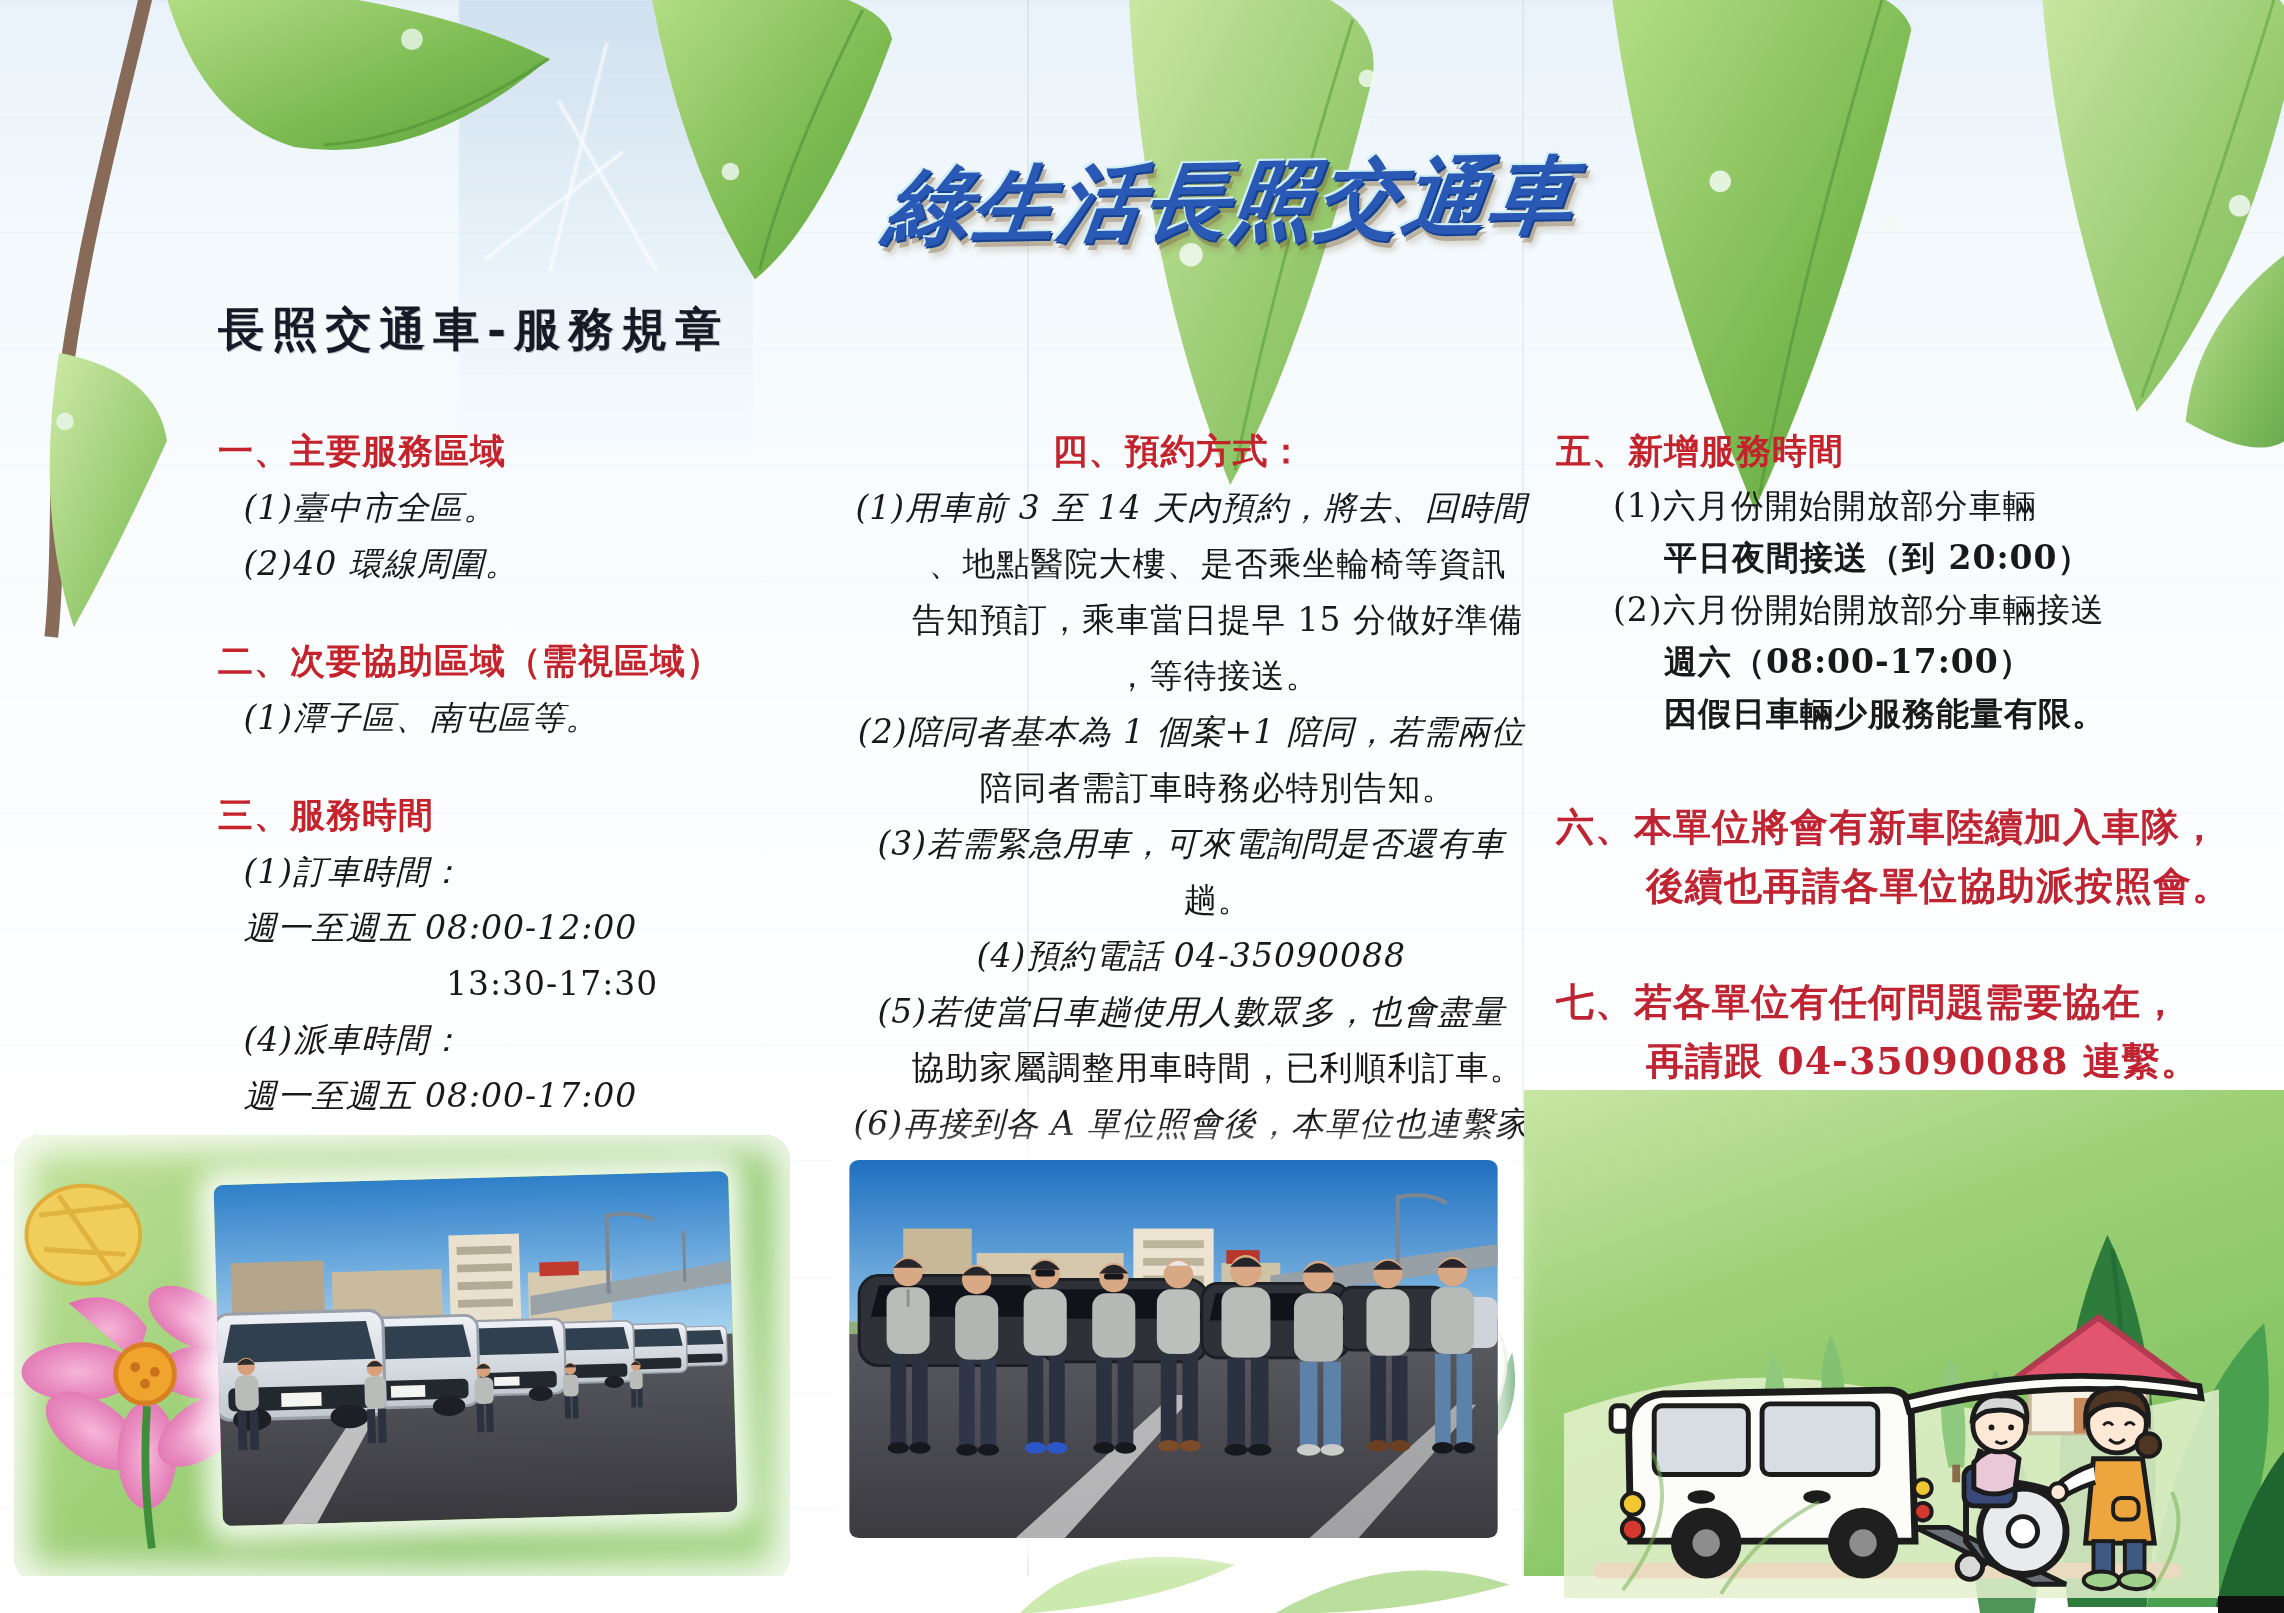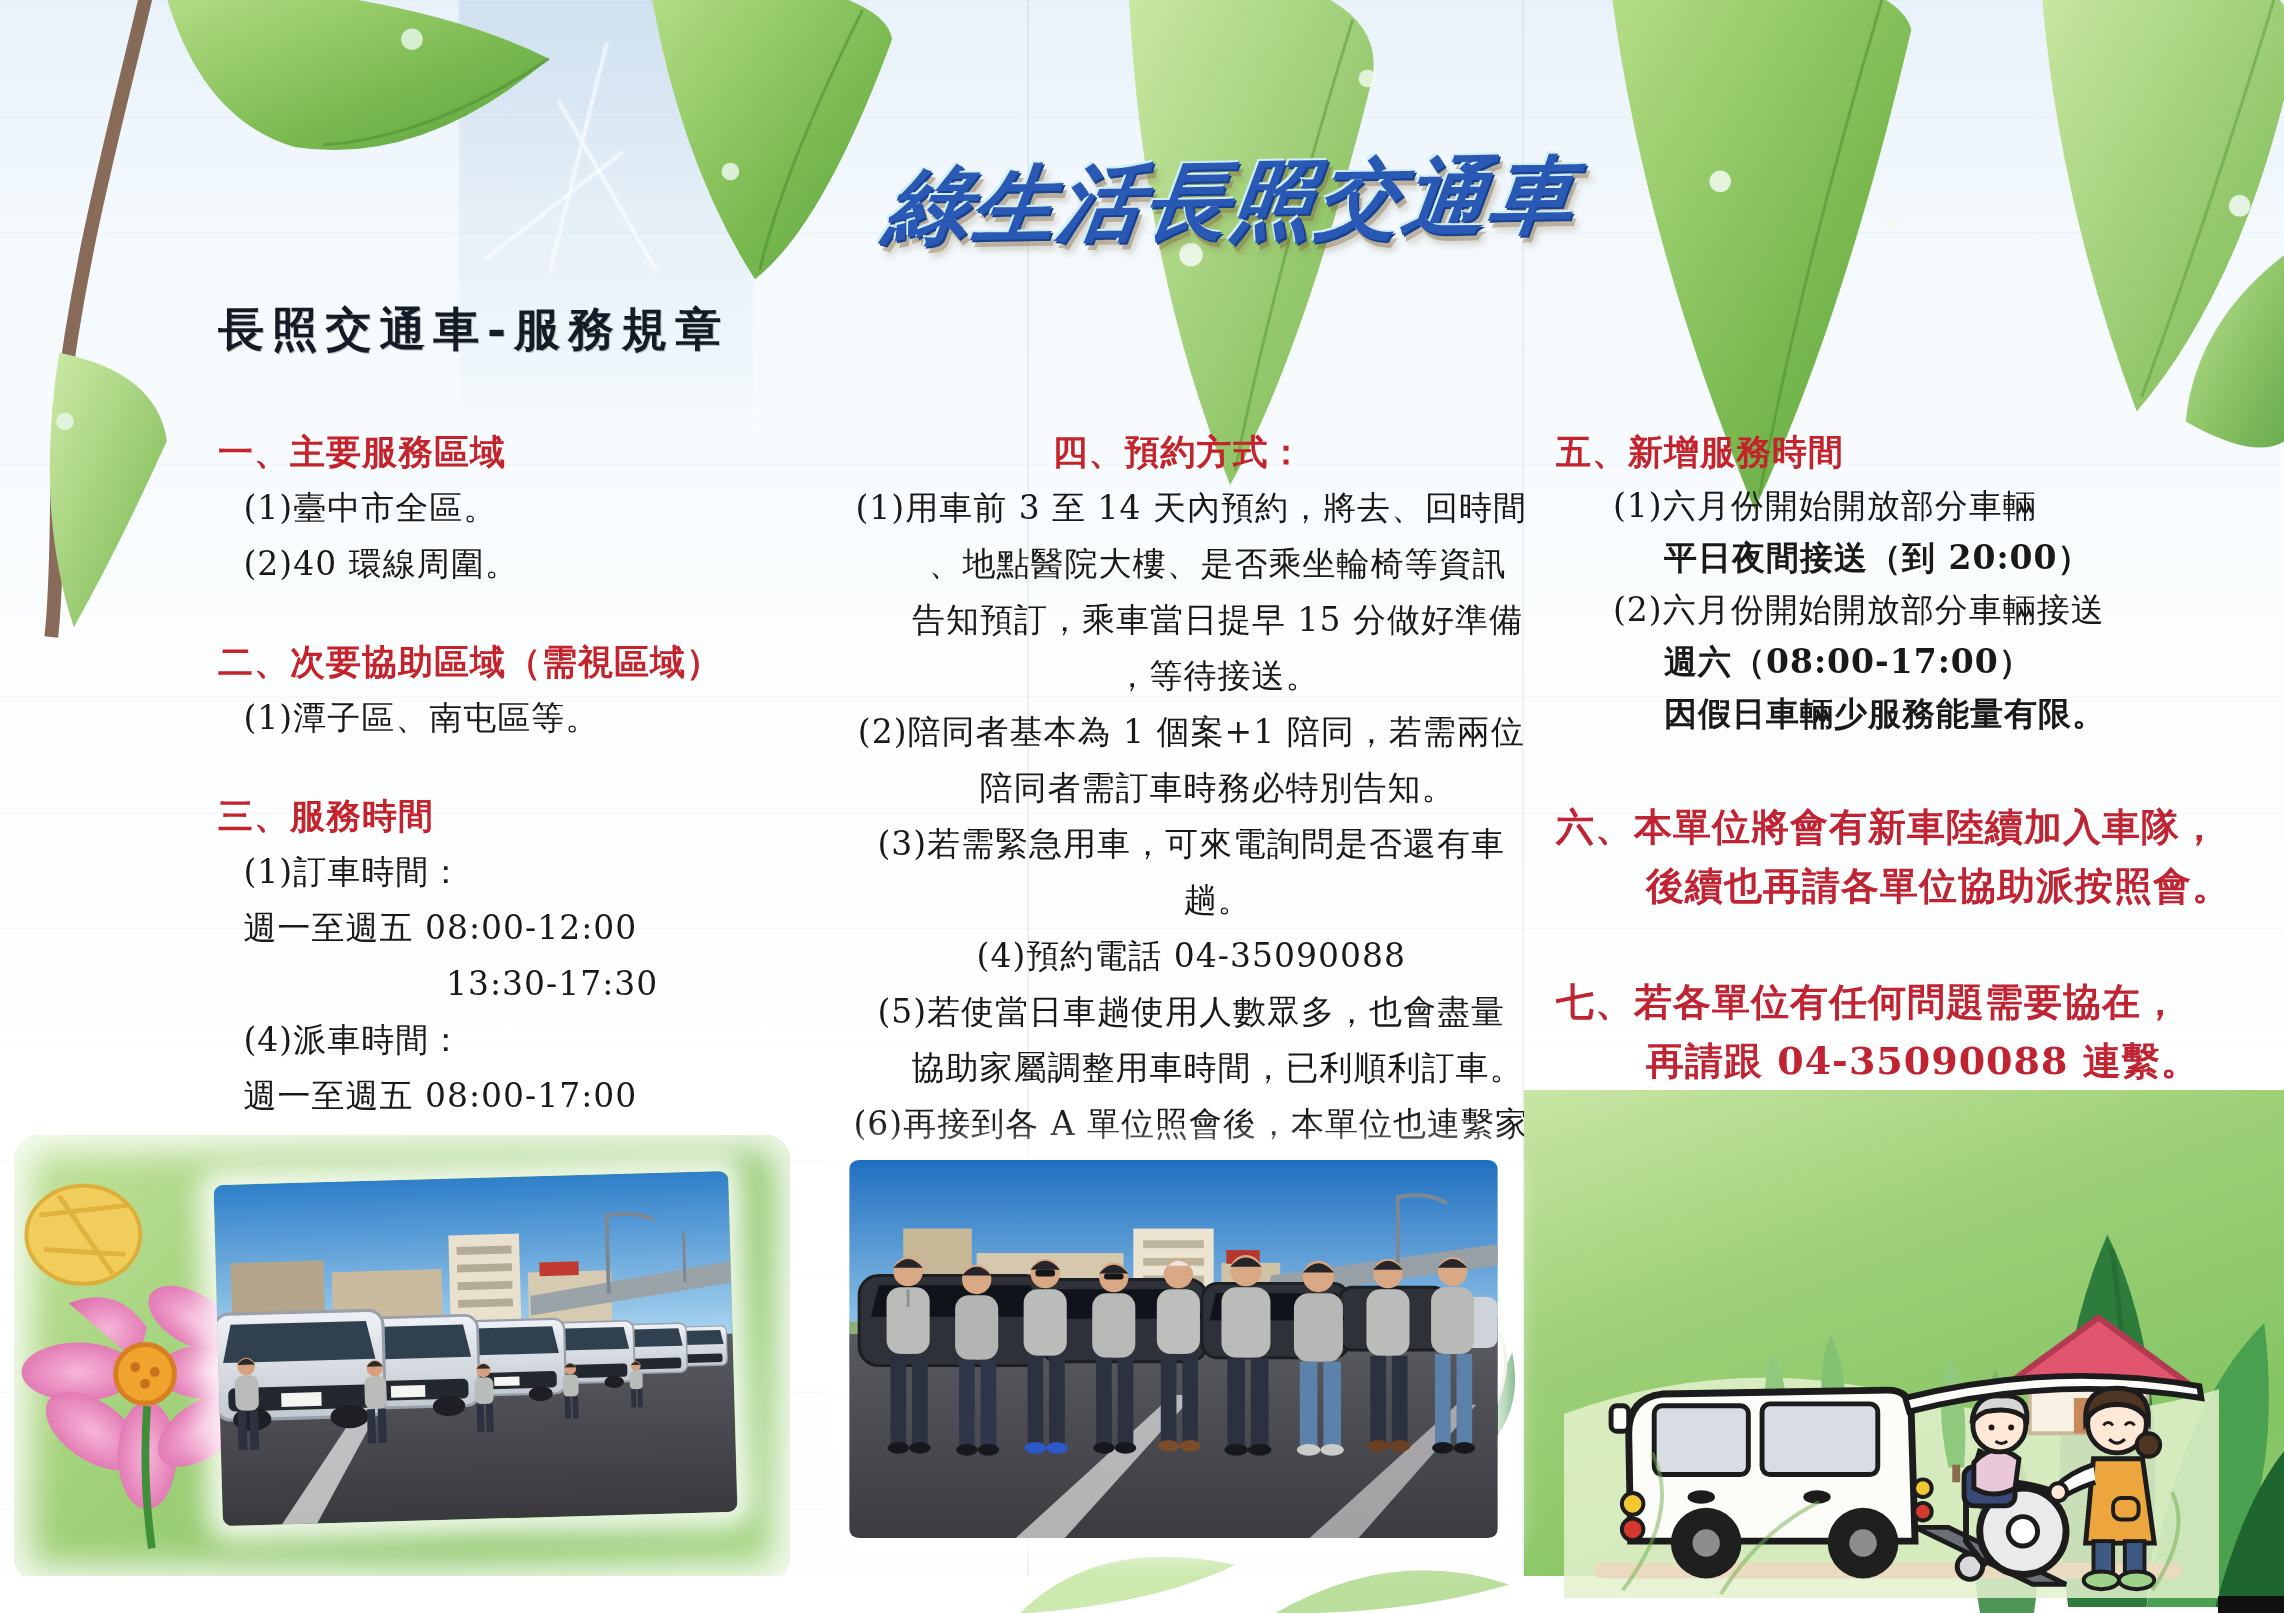--- a/index.html
+++ b/index.html
@@ -31,24 +31,24 @@
     font-size:46px;font-weight:700;letter-spacing:7.8px;color:#151b26;
     text-shadow:1px 1px 0 rgba(0,0,0,0.25);white-space:nowrap;
   }
 
   
   .col{position:absolute;top:423px;}
   .col1{left:218px;width:588px;}
   .col2{left:828px;width:701px;text-align:center;}
   .col3{left:1556px;width:716px;}
   .sec{margin-bottom:41px;}
-  .sec-title{font-size:35px;font-weight:700;color:#c4232b;line-height:57px;letter-spacing:1px;white-space:nowrap;}
+  .sec-title{font-size:35px;font-weight:700;color:#c4232b;line-height:57px;letter-spacing:1px;white-space:nowrap;font-family:Liberation Serif, serif;}
   .line{font-size:33px;color:#191919;line-height:56px;letter-spacing:1px;white-space:nowrap;}
   .col3 .line{line-height:52px;}
-  .p0{padding-left:25.5px;}          
+  .p0{padding-left:25.5px;font-style:italic;}          
   .p1{padding-left:78px;}          
   .pt{padding-left:228px;}         
   .q0{padding-left:57px;}
   .q1{padding-left:108px;font-weight:bold;}
   .red-sec .line{color:#c02331;font-weight:700;font-size:38px;line-height:59px;}
   .red-sec{margin-top:57px;}
   .red-cont{padding-left:90px;}
 
   
   .green-left{position:absolute;left:13.7px;top:1135px;width:776px;height:447px;border-radius:25.5px;

